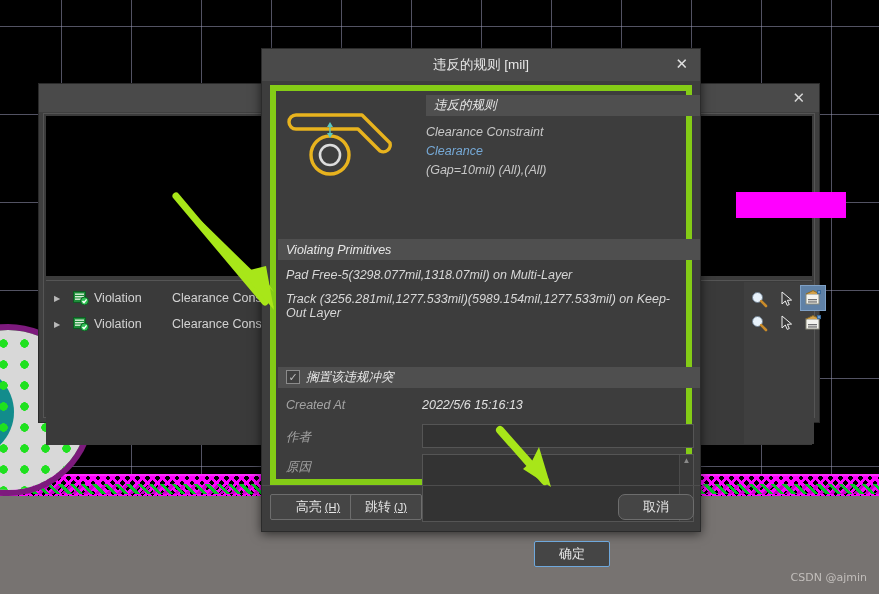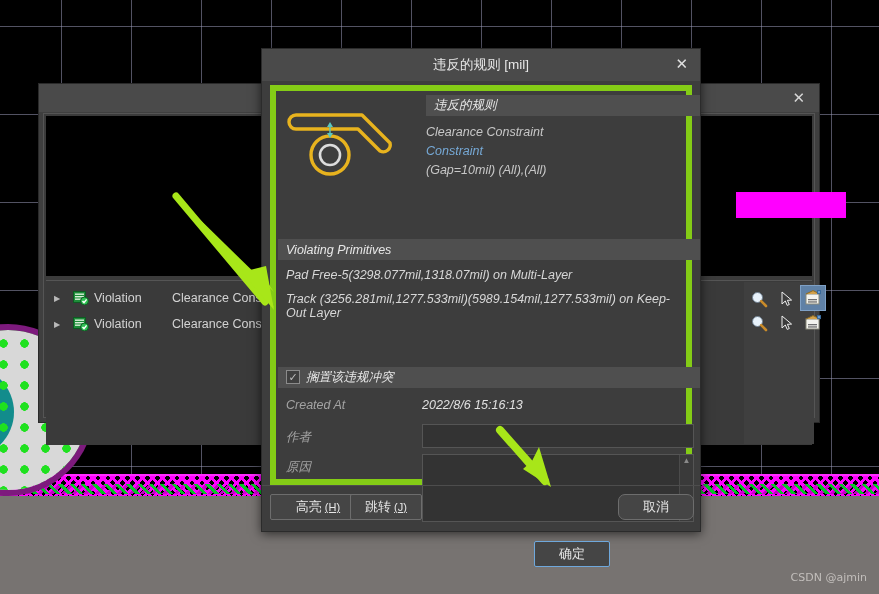--- a/index.html
+++ b/index.html
@@ -343,36 +343,36 @@
           <circle cx="52" cy="62" r="19" fill="none" stroke="#e8b31e" stroke-width="3.4"></circle>
           <circle cx="52" cy="62" r="10" fill="none" stroke="#dcdcdc" stroke-width="2.6"></circle>
           <path d="M52 31 V43" stroke="#5bc8c0" stroke-width="1.4"></path>
           <path d="M52 29 L49 34 L55 34 Z" fill="#5bc8c0"></path>
           <path d="M52 45 L49 40 L55 40 Z" fill="#5bc8c0"></path>
         </svg>
       </div>
 
       <div class="sec-header" id="rule-header">违反的规则</div>
       <div class="rule-line" style="top:34px">Clearance Constraint</div>
-      <div class="rule-line rule-link" style="top:53px">Constraint</div>
+      <div class="rule-line rule-link" style="top:53px">Clearance</div>
       <div class="rule-line" style="top:72px">(Gap=10mil) (All),(All)</div>
 
       <div class="sec-header" id="viol-header">Violating Primitives</div>
       <div class="viol-line" style="top:177px">Pad Free-5(3298.077mil,1318.07mil) on Multi-Layer</div>
       <div class="viol-line" style="top:201px">Track (3256.281mil,1277.533mil)(5989.154mil,1277.533mil) on Keep-Out Layer</div>
 
       <div class="sec-header" id="defer-header">
         <span class="cbx">
           <span class="tick">✓</span>
         </span>
         <span class="lbl">搁置该违规冲突</span>
       </div>
 
       <div class="frow" style="top:307px">Created At</div>
-      <div class="fval" style="top:307px">2022/8/6 15:16:13</div>
+      <div class="fval" style="top:307px">2022/5/6 15:16:13</div>
 
       <div class="frow" style="top:338px">作者</div>
       <div class="inp" id="author-input"></div>
 
       <div class="frow" style="top:368px">原因</div>
       <div class="inp" id="reason-input">
         <div class="sbar">
           <span class="sarrow">▲</span>
           <span class="sarrow">▼</span>
         </div>

